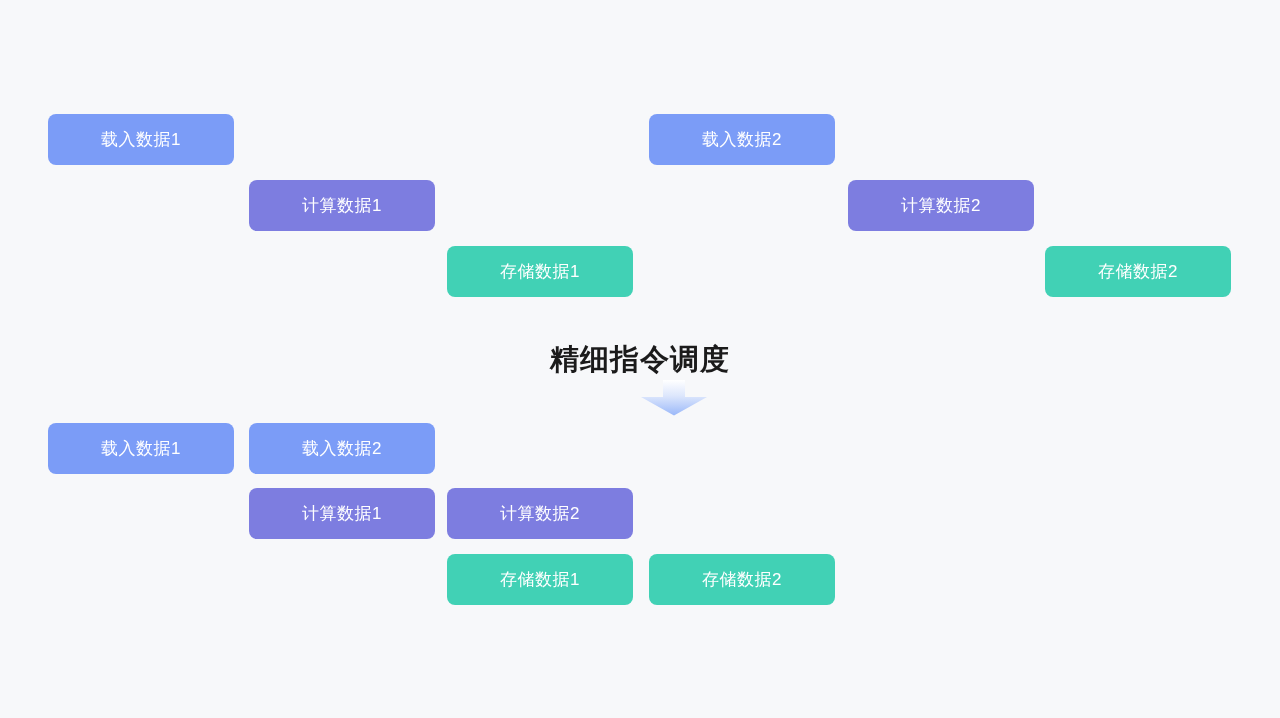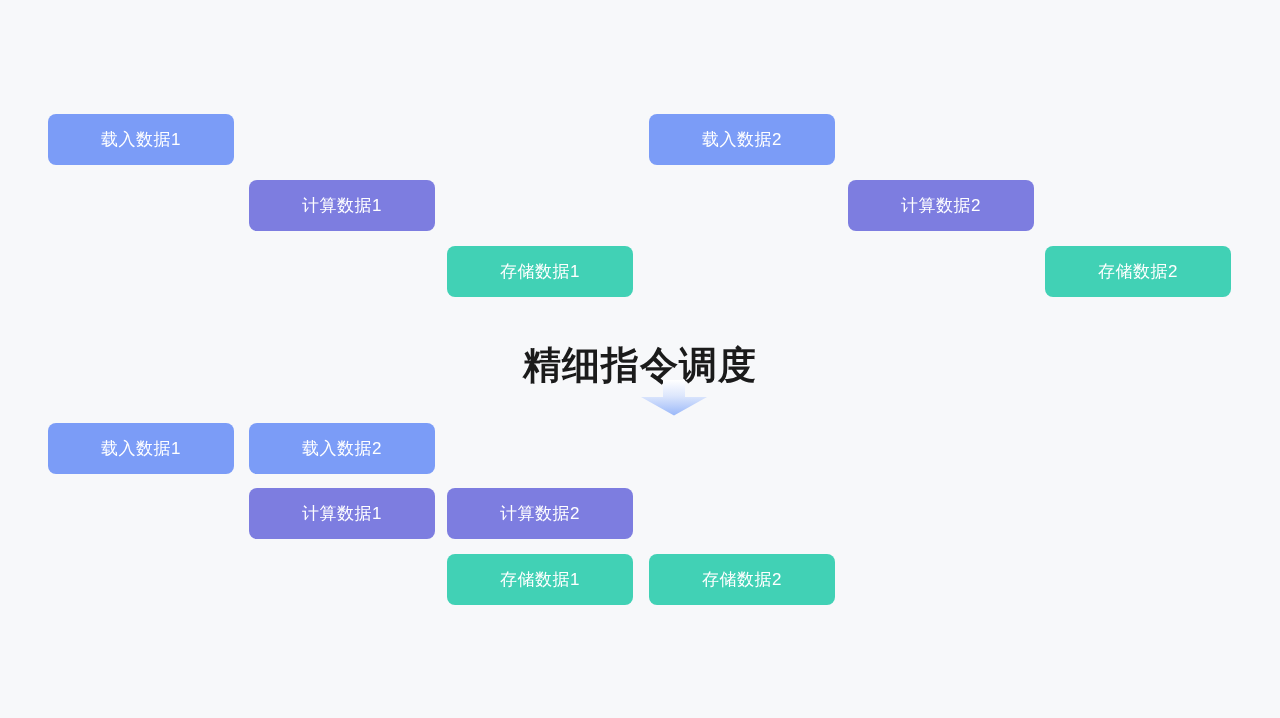--- a/index.html
+++ b/index.html
@@ -31,21 +31,21 @@
     line-height: 1;
     letter-spacing: 0.5px;
     box-sizing: border-box;
     user-select: none;
   }
   .divider-title {
     position: absolute;
     left: 0;
     width: 1280px;
     text-align: center;
-    font-size: 38px;
+    font-size: 29px;
     font-weight: bold;
     color: #1b1b1b;
     letter-spacing: 1px;
     white-space: nowrap;
   }
   .down-arrow {
     position: absolute;
   }
   .section-label {
     position: absolute;

